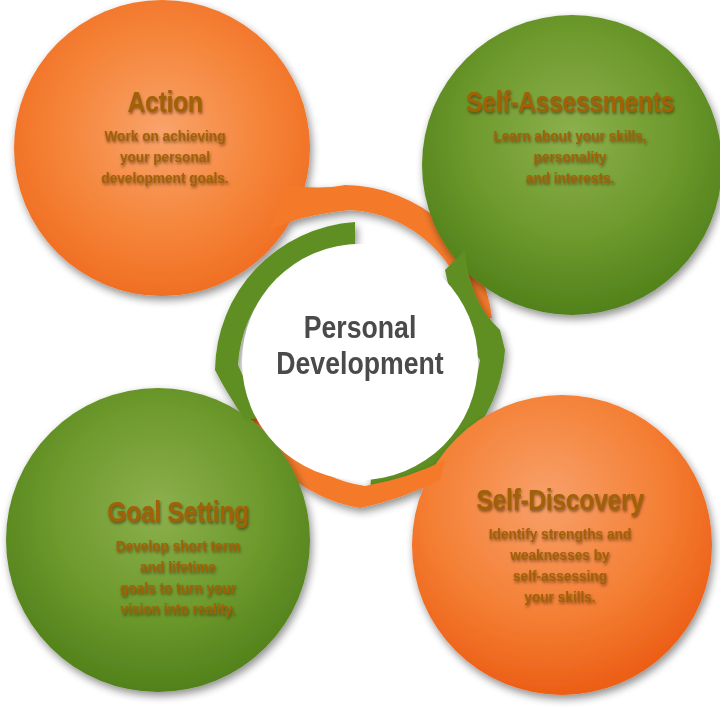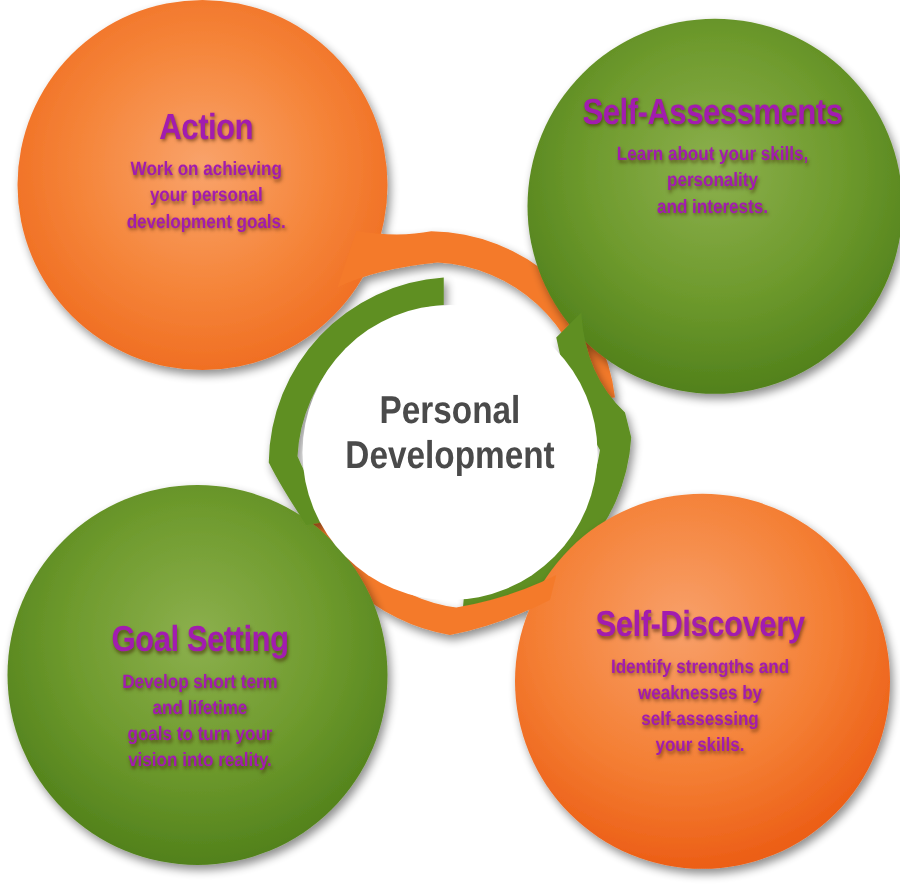--- a/index.html
+++ b/index.html
@@ -1,18 +1,18 @@
 <!DOCTYPE html>
 <html><head>
 <meta charset="utf-8">
 <style>
   html, body { margin: 0; padding: 0; background: #ffffff; }
   body { width: 720px; height: 715px; position: relative; overflow: hidden; font-family: "Liberation Sans", "DejaVu Sans", sans-serif; }
   #diagram { position: absolute; left: 0; top: 0; width: 720px; height: 715px; }
-  .label { position: absolute; text-align: center; color: #a21caf; text-shadow: 1px 2px 3px rgba(60,30,0,0.55); }
+  .label { position: absolute; text-align: center; color: #a16207; text-shadow: 1px 2px 3px rgba(60,30,0,0.55); }
   .label .title { font-weight: bold; font-size: 29px; letter-spacing: -0.5px; transform: scaleX(0.86); display: block; white-space: nowrap; }
   .label .desc { font-weight: bold; font-size: 15.5px; line-height: 21px; margin-top: 6px; display: block; transform: scaleX(0.88); }
   .label .desc span { display: block; white-space: nowrap; }
   .center-title { position: absolute; left: 240px; top: 310px; width: 240px; text-align: center; color: #4a4a4a; font-weight: bold; font-size: 31px; line-height: 36px; transform: scaleX(0.86); }
   .center-title span { display: block; }
 </style>
 </head>
 <body>
 
 <svg id="diagram" viewBox="0 0 720 715" xmlns="http://www.w3.org/2000/svg">
@@ -75,40 +75,40 @@
 
 <div class="label" style="left:40px; top:86px; width:250px;">
   <span class="title">Action</span>
   <span class="desc">
     <span>Work on achieving</span>
     <span>your personal</span>
     <span>development goals.</span>
   </span>
 </div>
 
-<div class="label" style="left:440px; top:74px; width:260px;">
+<div class="label" style="left:440px; top:86px; width:260px;">
   <span class="title">Self-Assessments</span>
   <span class="desc">
     <span>Learn about your skills,</span>
     <span>personality</span>
     <span>and interests.</span>
   </span>
 </div>
 
 <div class="label" style="left:430px; top:484px; width:260px;">
   <span class="title">Self-Discovery</span>
   <span class="desc">
     <span>Identify strengths and</span>
     <span>weaknesses by</span>
     <span>self-assessing</span>
     <span>your skills.</span>
   </span>
 </div>
 
-<div class="label" style="left:30px; top:496px; width:260px;">
+<div class="label" style="left:48px; top:496px; width:260px;">
   <span class="title">Goal Setting</span>
   <span class="desc">
     <span>Develop short term</span>
     <span>and lifetime</span>
     <span>goals to turn your</span>
     <span>vision into reality.</span>
   </span>
 </div>
 
 </body></html>

